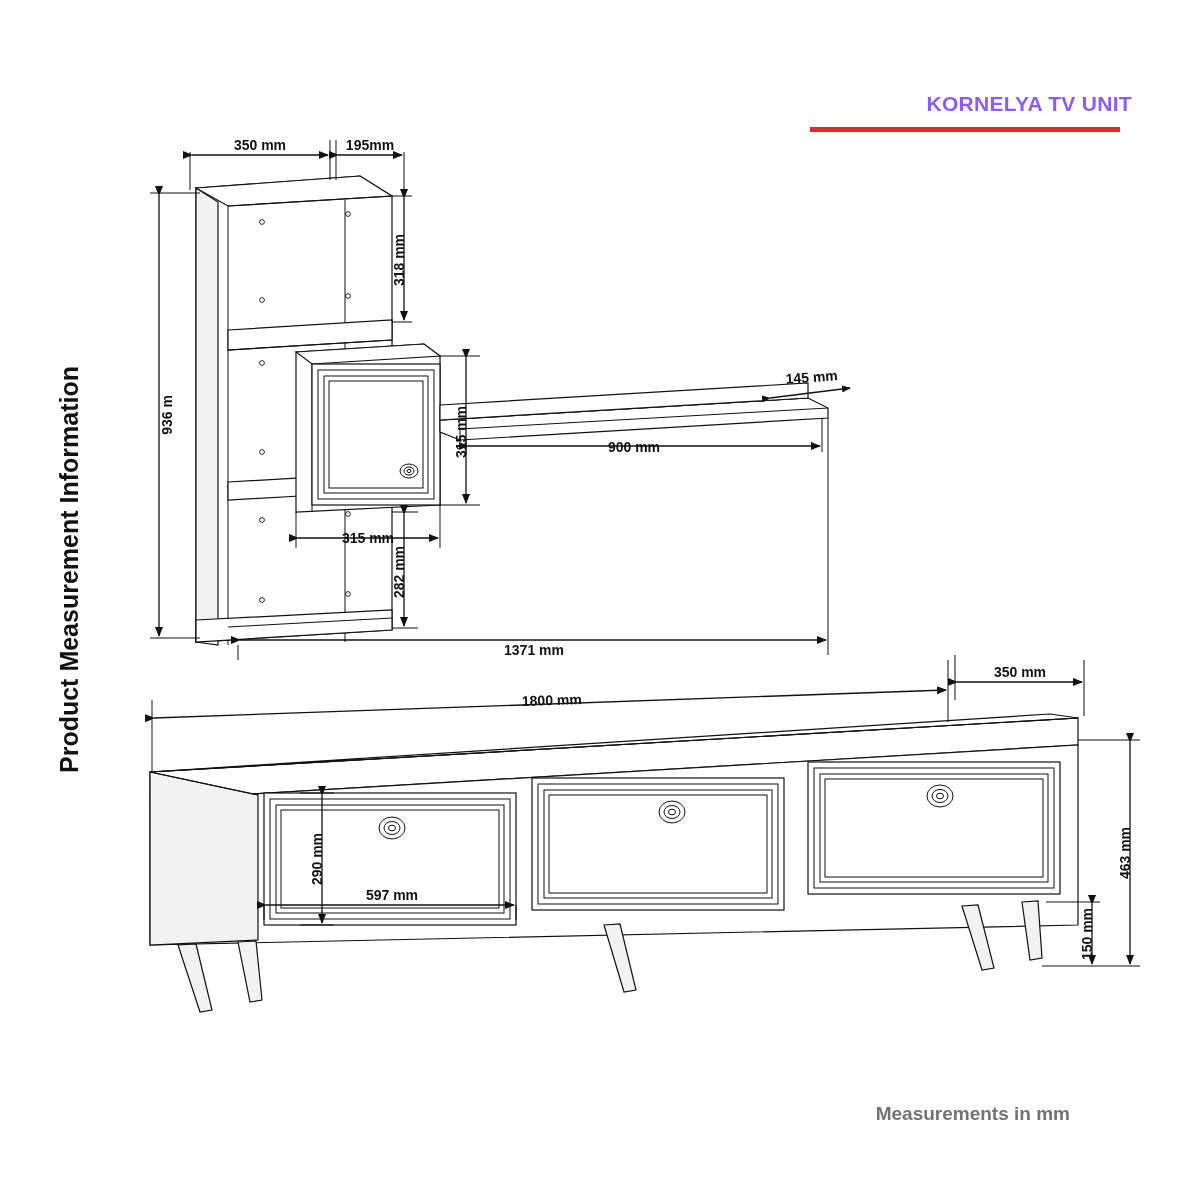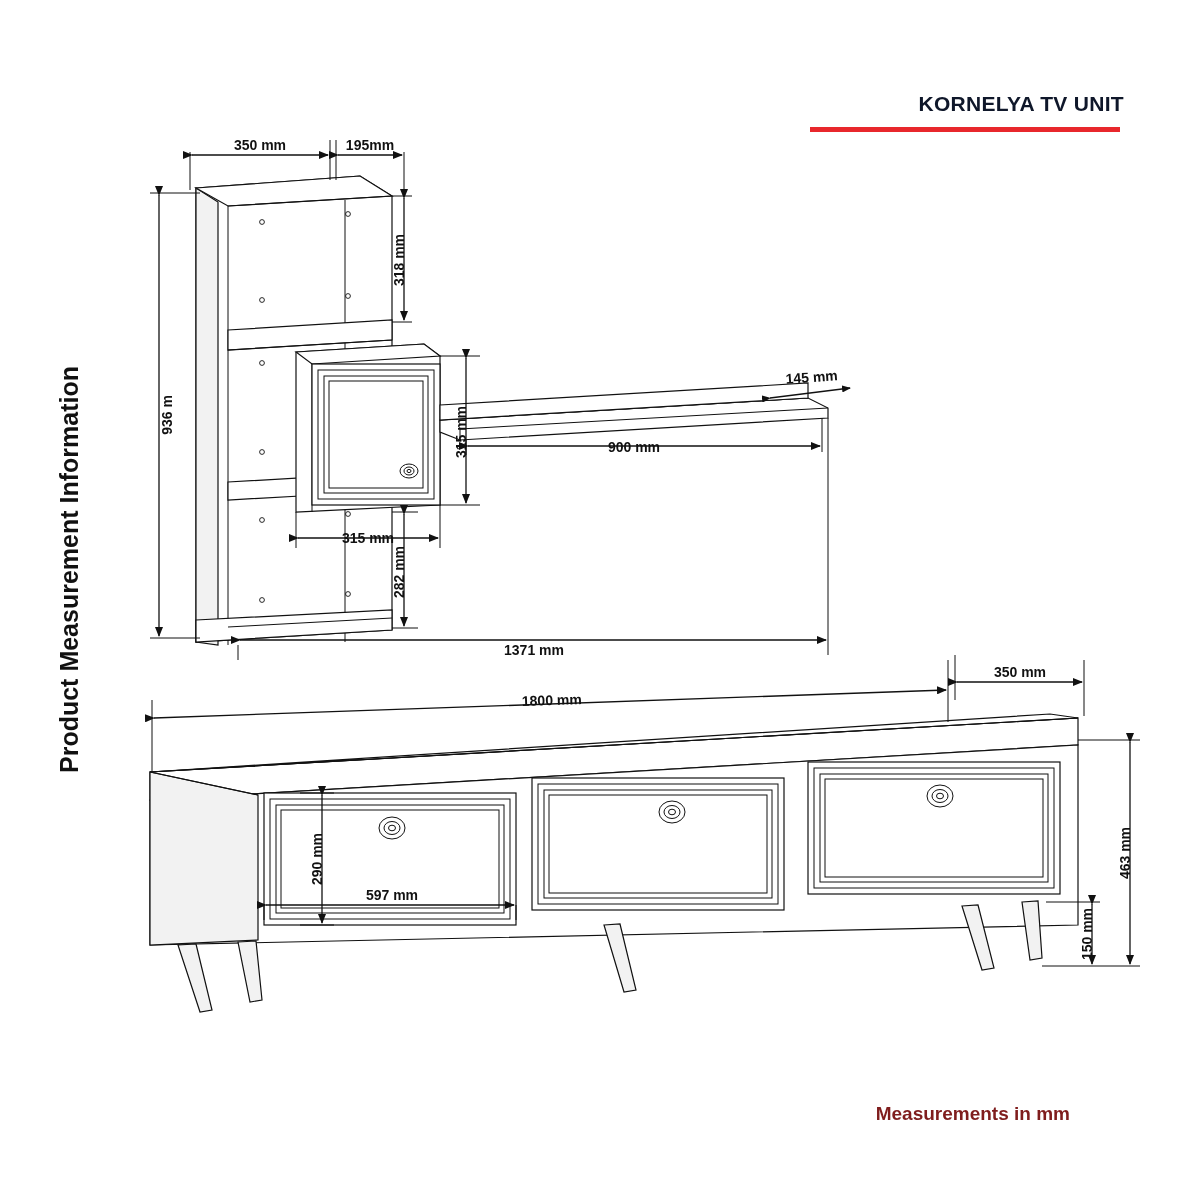--- a/index.html
+++ b/index.html
@@ -22,26 +22,26 @@
     height: 1200px;
   }
   svg.diagram {
     position: absolute;
     left: 0; top: 0;
     width: 1200px;
     height: 1200px;
   }
   .title {
     position: absolute;
-    right: 76px;
+    right: 68px;
     top: 92px;
     font-size: 21px;
     font-weight: bold;
     letter-spacing: 0.3px;
-    color: #0f172a;
+    color: #8b5cf6;
     text-align: left;
     white-space: nowrap;
   }
   .title-rule {
     position: absolute;
     right: 80px;
     top: 127px;
     width: 310px;
     height: 5px;
     background: #e8272c;
@@ -57,21 +57,21 @@
     color: #111;
     transform: rotate(-90deg);
     white-space: nowrap;
   }
   .footnote {
     position: absolute;
     right: 130px;
     bottom: 75px;
     font-size: 19px;
     font-weight: bold;
-    color: #7f1d1d;
+    color: #737373;
     white-space: nowrap;
   }
   .dim {
     font-family: "Liberation Sans", sans-serif;
     font-size: 14px;
     font-weight: bold;
     fill: #111;
   }
   .dim-v {
     font-family: "Liberation Sans", sans-serif;

